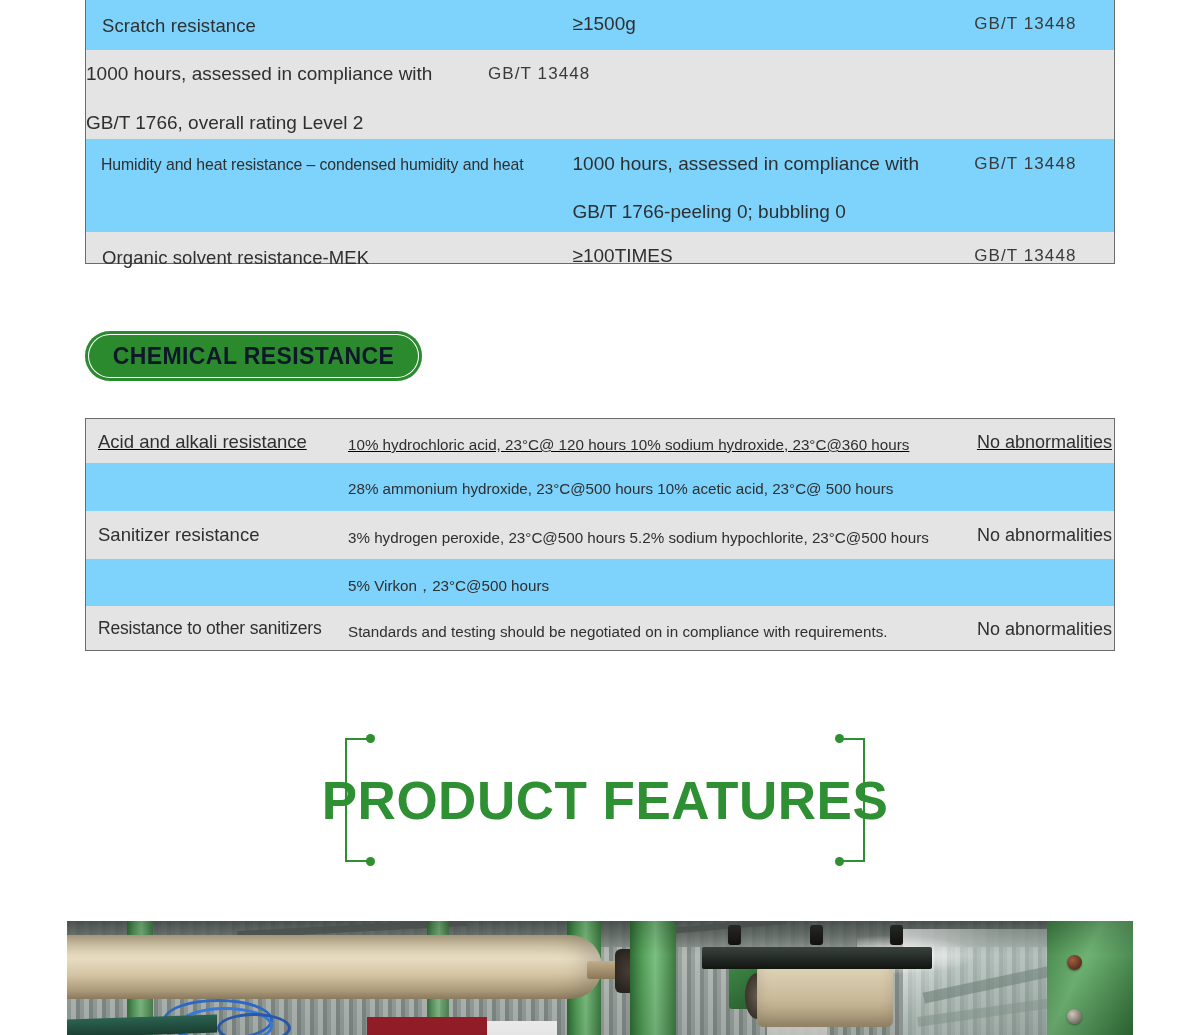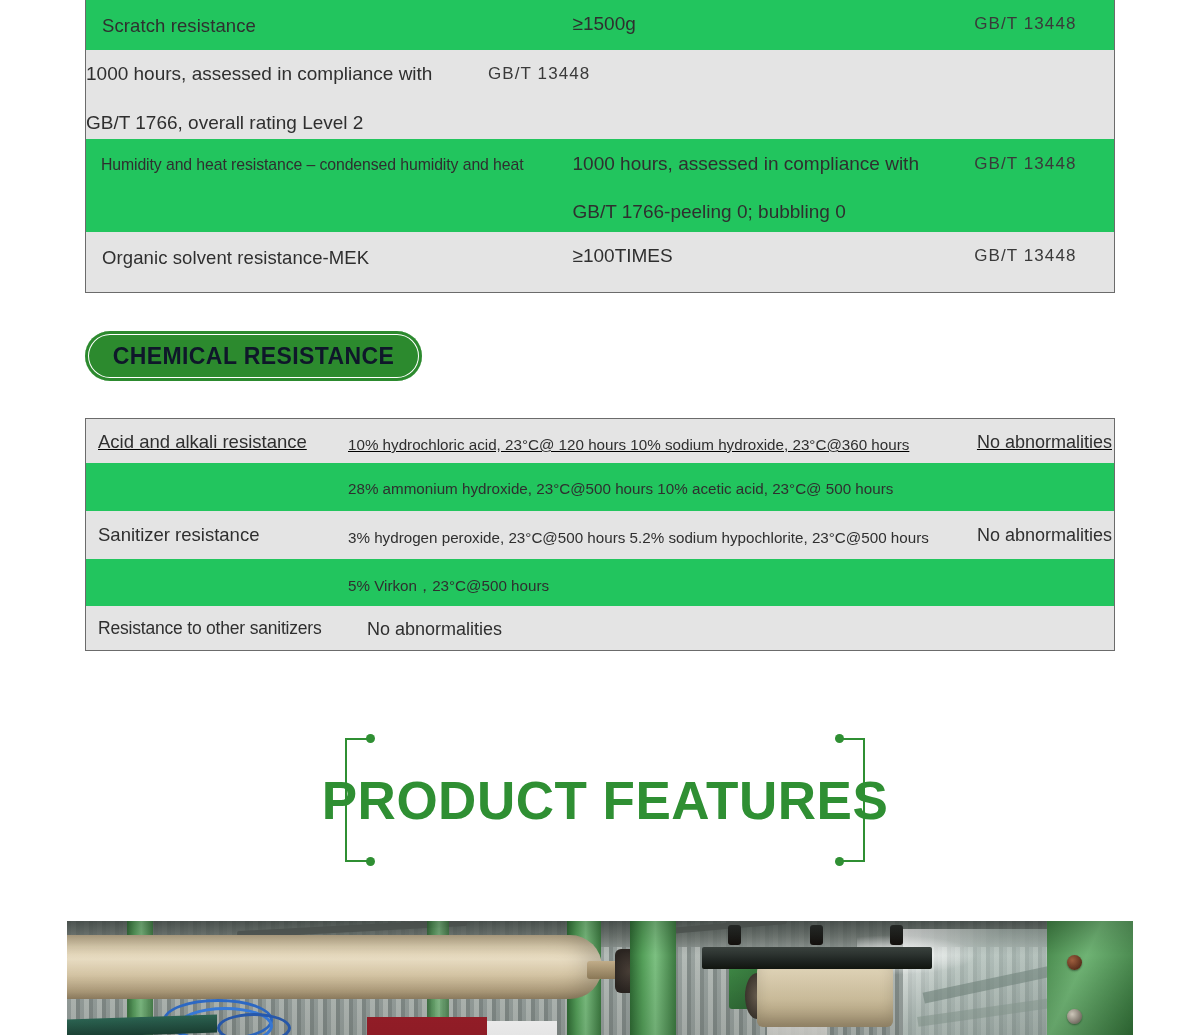--- a/index.html
+++ b/index.html
@@ -22,21 +22,21 @@
     border-collapse: collapse;
     table-layout: fixed;
     border-left: 1px solid #6b6b6b;
     border-right: 1px solid #6b6b6b;
   }
   .spec-table .row {
     display: flex;
     align-items: flex-start;
   }
   .spec-table .row.shaded { background: #e4e4e4; }
-  .spec-table .row.plain  { background: #22c55e; }
+  .spec-table .row.plain  { background: #7dd3fc; }
 
   .cell {
     color: #2a2a2a;
     font-family: "Liberation Sans", sans-serif;
   }
 
   
   #table-physical {
     left: 85px;
     top: 0px;
@@ -355,21 +355,21 @@
 
   <div class="row plain" style="height:93px;">
     <div class="cell c-name condensed" style="padding-top:15px;">Humidity and heat resistance – condensed humidity and heat</div>
     <div class="cell c-value" style="padding-top:11px;">
       <div style="margin-bottom:20px;">1000 hours, assessed in compliance with</div>
       <div>GB/T 1766-peeling 0; bubbling 0</div>
     </div>
     <div class="cell c-std" style="padding-top:15px;">GB/T  13448</div>
   </div>
 
-  <div class="row shaded" style="height:60px;">
+  <div class="row shaded" style="height:31px;">
     <div class="cell c-name" style="padding-top:14px;">Organic solvent resistance-MEK</div>
     <div class="cell c-value" style="padding-top:10px;">
       <div>≥100TIMES</div>
     </div>
     <div class="cell c-std" style="padding-top:14px;">GB/T  13448</div>
   </div>
 
 </div>
 
 <div id="chemical-badge">
@@ -395,22 +395,23 @@
     <div class="cell c-detail" style="padding-top:17px;">3% hydrogen peroxide, 23°C@500 hours  5.2% sodium hypochlorite, 23°C@500 hours</div>
     <div class="cell c-result" style="padding-top:14px;">No abnormalities</div>
   </div>
 
   <div class="row plain" style="height:47px;">
     <div class="cell c-name" style="padding-top:13px;"></div>
     <div class="cell c-detail" style="padding-top:17px;">5% Virkon，23°C@500 hours</div>
     <div class="cell c-result" style="padding-top:14px;"></div>
   </div>
 
-  <div class="row shaded" style="height:44px;gap:8px;">
+  <div class="row shaded" style="height:44px;">
     <div class="cell c-name tight" style="padding-top:12px;">Resistance to other sanitizers</div>
+    <div class="cell c-detail" style="padding-top:16px;">Standards and testing should be negotiated on in compliance with requirements.</div>
     <div class="cell c-result" style="padding-top:13px;">No abnormalities</div>
   </div>
 
 </div>
 
 <div id="product-features">
   <div class="bracket left"></div>
   <div class="bracket right"></div>
   <div class="dot tl"></div>
   <div class="dot bl"></div>

